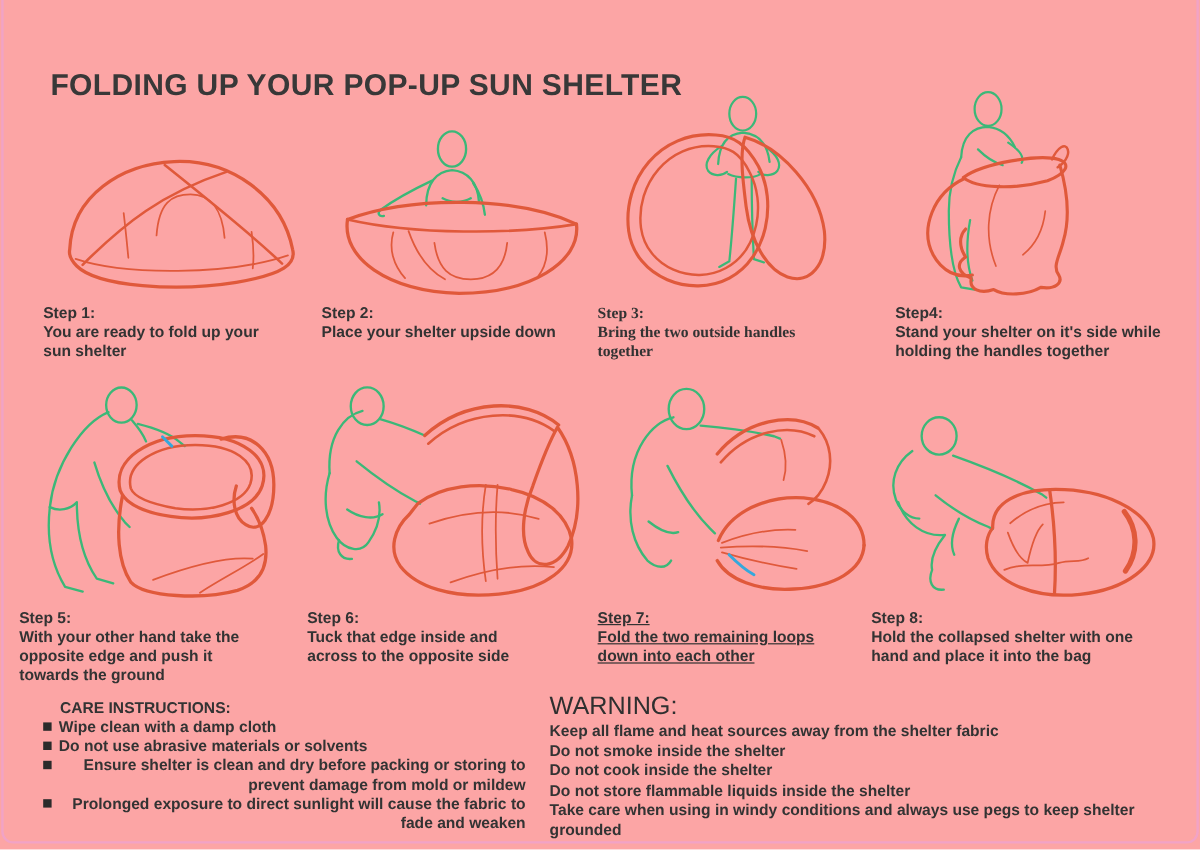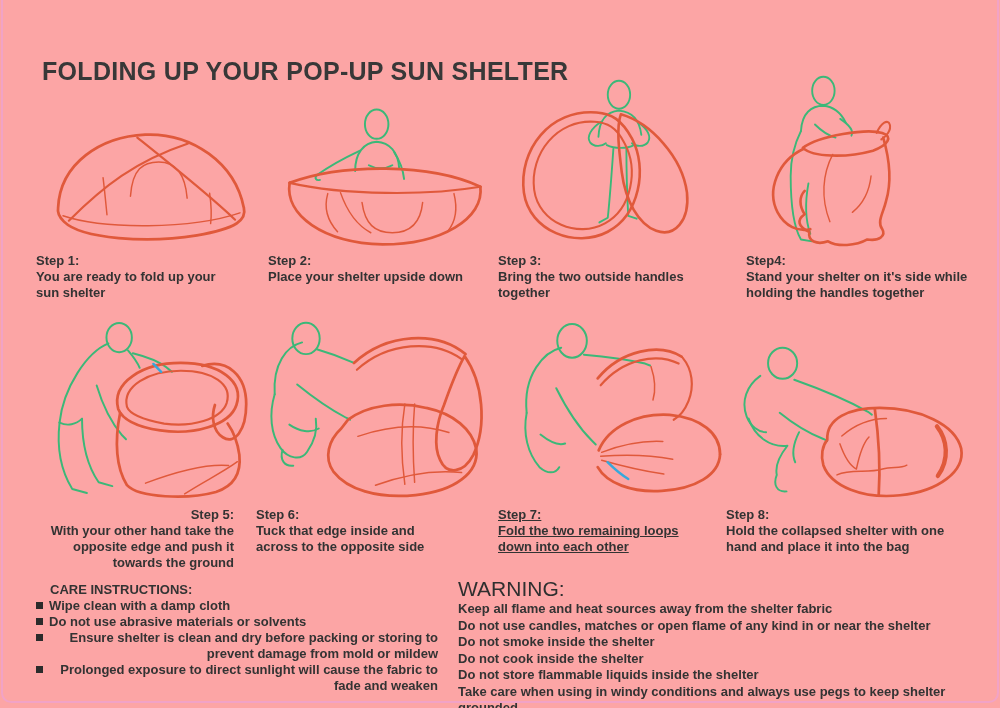--- a/index.html
+++ b/index.html
@@ -10,23 +10,23 @@
   .page-title{position:absolute;left:42px;top:40px;font-size:25px;font-weight:bold;
               color:#383838;letter-spacing:0.3px;}
   .cell{position:absolute;}
   .illus{display:flex;align-items:flex-end;justify-content:center;}
   .row1 .illus{height:182px;}
   .row2 .illus{height:202px;}
   .caption{margin-top:3px;}
   .step-label,.step-text{font-weight:bold;font-size:13px;line-height:16px;color:var(--text-dark,#333);}
   #c1{left:36px;top:68px;width:228px;} #c1 .caption{width:198px;}
   #c2{left:268px;top:68px;width:232px;} #c2 .caption{width:230px;}
-  #c3{left:498px;top:68px;width:226px;} #c3 .caption{width:200px;}
+  #c3{left:498px;top:68px;width:226px;} #c3 .caption{width:200px;font-family:Liberation Serif, serif;}
   #c4{left:726px;top:68px;width:248px;} #c4 .caption{width:242px;margin-left:20px;}
-  #c5{left:34px;top:302px;width:226px;text-align:right;} #c5 .caption{width:200px;}
+  #c5{left:16px;top:302px;width:226px;} #c5 .caption{width:200px;}
   #c6{left:256px;top:302px;width:238px;} #c6 .caption{width:190px;}
   #c7{left:498px;top:302px;width:230px;text-decoration:underline;} #c7 .caption{width:200px;}
   #c8{left:726px;top:302px;width:252px;} #c8 .caption{width:242px;}
   svg{display:block;}
   svg path,svg ellipse{fill:none;stroke-linecap:round;stroke-linejoin:round;}
   .g{stroke:var(--person-green,#3bb878);stroke-width:2;}
   .o{stroke:var(--shelter-orange,#e0593b);stroke-width:2.8;}
   .mid{stroke-width:2.2;} .thin{stroke-width:1.5;} .thick{stroke-width:4.5;}
   .b{stroke:var(--accent-blue,#35a8dc);stroke-width:2.5;}
   .care{position:absolute;left:36px;top:582px;width:402px;}
@@ -281,19 +281,18 @@
       <li class="care-item">
         <span class="bullet"></span>
         <span>Prolonged exposure to direct sunlight will cause the fabric to fade and weaken</span>
       </li>
     </ul>
   </div>
 
   <div class="warning">
     <div class="warning-title">WARNING:</div>
     <div class="warning-item">Keep all flame and heat sources away from the shelter fabric</div>
-    <div class="warning-item">Do not use candles, matches or open flame of any kind in or near the shelter</div>
     <div class="warning-item">Do not smoke inside the shelter</div>
     <div class="warning-item">Do not cook inside the shelter</div>
     <div class="warning-item">Do not store flammable liquids inside the shelter</div>
     <div class="warning-item">Take care when using in windy conditions and always use pegs to keep shelter grounded</div>
   </div>
 </div>
 
 </body></html>

